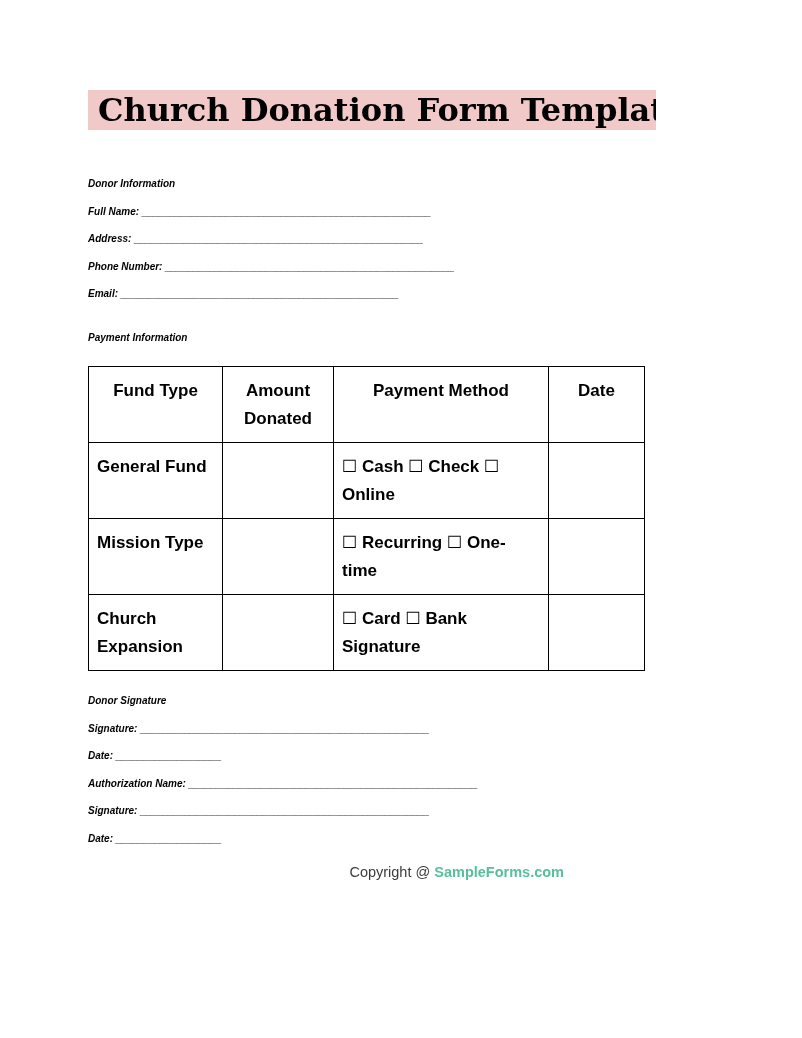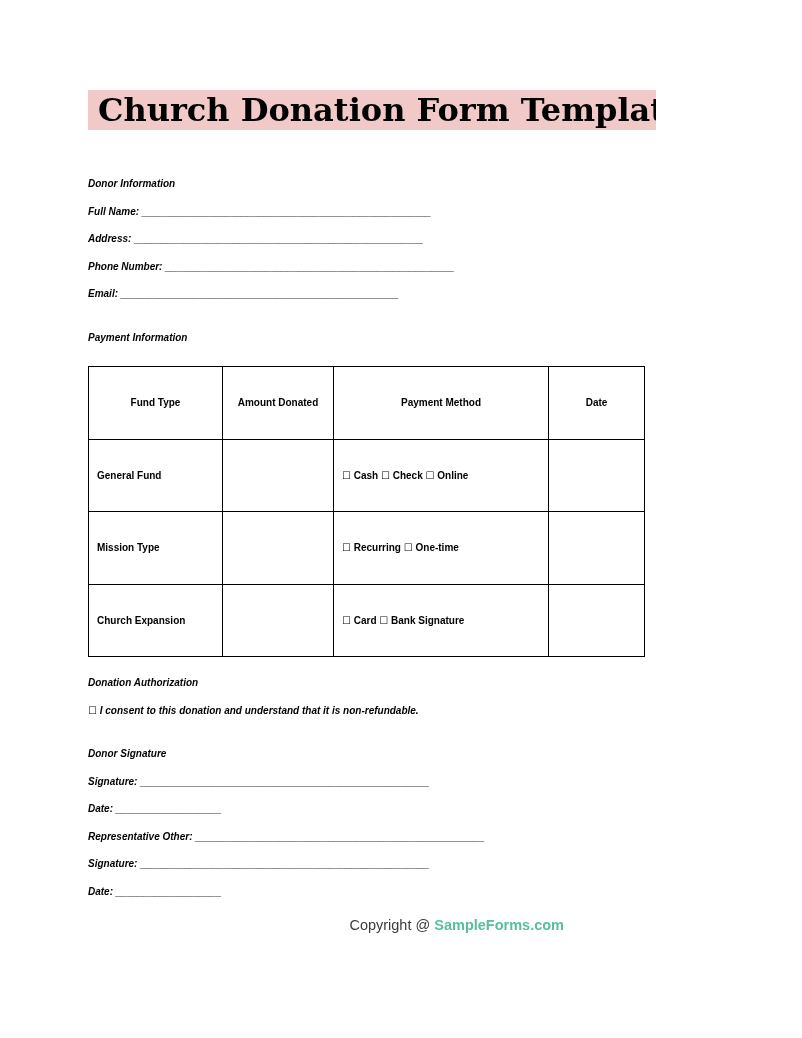--- a/index.html
+++ b/index.html
@@ -37,23 +37,23 @@
   .gap-top{margin-top:16px;}
   table{
     border-collapse:collapse;
     table-layout:fixed;
     width:556px;
     margin:15px 0 12px 0;
   }
   th,td{
     border:1px solid #000;
     vertical-align:top;
-    font-size:10px;
+    font-size:17px;
     line-height:27.5px;
-    padding:22px 8px;
+    padding:10px 8px;
     word-wrap:break-word;
   }
   th{text-align:center;font-weight:bold;}
   td{text-align:left;font-weight:bold;}
   .footer{
     text-align:right;
     margin-top:12px;
     font-size:14.5px;
   }
   .copyright{
@@ -130,40 +130,36 @@
         <tr>
           <td>Church Expansion</td>
           <td></td>
           <td>☐ Card ☐ Bank Signature</td>
           <td></td>
         </tr>
       </tbody>
     </table>
   </section>
 
-  <section>
-    <p>Donation Authorization</p>
-    <p>☐ I consent to this donation and understand that it is non-refundable.</p>
-  </section>
 
   <section>
     <p class="gap-top">Donor Signature</p>
     <p>
       <span>Signature:</span>
       <span class="fill">____________________________________________________</span>
     </p>
     <p>
       <span>Date:</span>
       <span class="fill">___________________</span>
     </p>
   </section>
 
   <section>
     <p>
-      <span>Representative Other:</span>
+      <span>Authorization Name:</span>
       <span class="fill">____________________________________________________</span>
     </p>
     <p>
       <span>Signature:</span>
       <span class="fill">____________________________________________________</span>
     </p>
     <p>
       <span>Date:</span>
       <span class="fill">___________________</span>
     </p>

